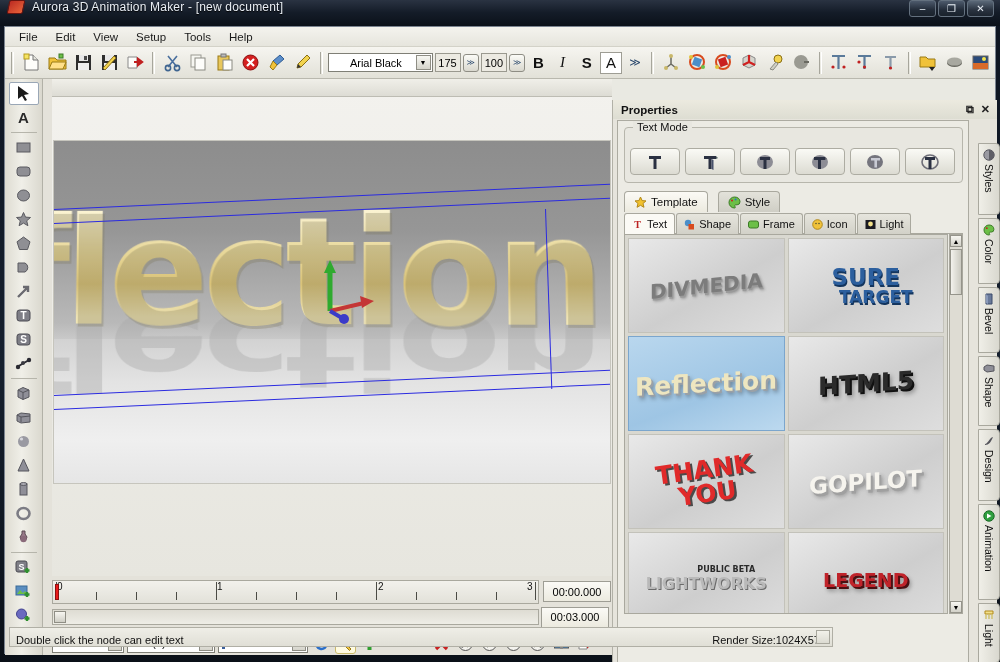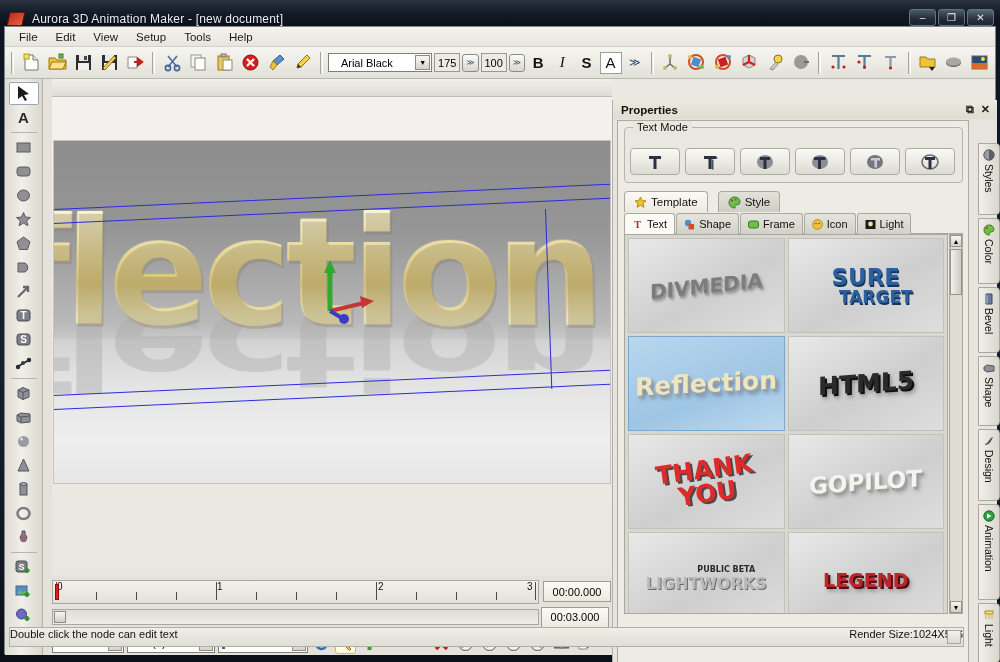--- a/index.html
+++ b/index.html
@@ -8,21 +8,21 @@
     font-family:"Liberation Sans", sans-serif; font-size:11px;
     background:#000;
   }
   #app { position:relative; width:1000px; height:662px;
          background:linear-gradient(180deg,#0d1420 0%,#16202e 55%,#0a1018 100%);
          padding:0; }
 
   
   .titlebar { position:absolute; left:0; top:0; width:1000px; height:26px;
     background:linear-gradient(180deg,#2a3342 0%,#141c28 48%,#0b1119 100%);
-    display:flex; align-items:flex-end; }
+    display:flex; align-items:flex-start; }
   .title-icon { width:16px; height:14px; margin-left:8px; position:relative;
     background:linear-gradient(135deg,#bb2b22,#e8633a); border-radius:2px;
     transform:skewX(-12deg); border:1px solid #6a1410; }
   .title-text { color:#e9eef5; font-size:12px; margin-left:8px;
     text-shadow:0 1px 1px #000; letter-spacing:.2px; }
   .win-btns { margin-left:auto; display:flex; gap:2px; margin-right:6px; }
   .wbtn { width:27px; height:17px;
     background:linear-gradient(180deg,#4d5a6c,#222b38 60%,#1a222c);
     border:1px solid #64717f; border-radius:3px;
     color:#e6ecf3; font-size:10px; display:flex; align-items:center;
@@ -45,21 +45,21 @@
     border-bottom:1px solid #b9b8ae; }
   .tb-sep { width:3px; height:22px; margin:0 3px;
     border-left:1px solid #a7a69c; border-right:1px solid #ffffff; }
   .tbtn { width:25px; height:25px; display:flex; align-items:center;
     justify-content:center; border:1px solid transparent; border-radius:3px; }
   .tbtn svg { display:block; }
 
   
   .fontsel { width:108px; height:19px; background:#fff;
     border:1px solid #7f7f76; display:flex; align-items:center;
-    font-size:11px; padding-left:12px; position:relative; color:#000; }
+    font-size:11px; padding-left:21px; position:relative; color:#000; }
   .fontsel .arrow { position:absolute; right:1px; top:1px; width:15px; height:15px;
     background:linear-gradient(180deg,#f7f7f2,#d5d4cb); border:1px solid #8e8d84;
     display:flex; align-items:center; justify-content:center; font-size:7px; }
   .numfield { height:19px; min-width:26px; padding:0 3px; background:#eceae2;
     border:1px solid #9a998f; display:flex; align-items:center;
     justify-content:center; font-size:11px; color:#000; }
   .spin { width:17px; height:18px; border:1px solid #8e8d84; border-radius:3px;
     background:linear-gradient(180deg,#fbfbf7,#d9d8cf);
     display:flex; align-items:center; justify-content:center;
     font-size:8px; color:#2c4a6e; }
@@ -194,23 +194,23 @@
   
   .righttabs { position:absolute; left:360px; top:22px; width:24px; height:548px;
     display:flex; flex-direction:column; gap:3px; }
   .vtab { width:22px; flex:0 0 auto; padding:5px 0;
     background:linear-gradient(90deg,#f0efe8,#d9d8cf); border:1px solid #a9a89e;
     border-radius:0 4px 4px 0; display:flex; flex-direction:column;
     align-items:center; gap:3px; }
   .vtab .vlabel { writing-mode:vertical-rl; font-size:10.5px; color:#111; }
 
   
-  .statusbar { position:absolute; left:4px; top:600px; width:955px; height:20px;
+  .statusbar { position:absolute; left:4px; top:600px; width:824px; height:20px;
     background:linear-gradient(180deg,#efeee7,#e0dfd6); border:1px solid #b0afa5;
-    display:flex; align-items:flex-start; padding:0 0; font-size:11px; color:#111; }
+    display:flex; align-items:flex-end; padding:0 6px; font-size:11px; color:#111; }
   .statusbar .right { margin-left:auto; }
   .grip { position:absolute; right:2px; top:2px; width:14px; height:14px;
     background:linear-gradient(180deg,#f2f1ea,#dcdbd2); border:1px solid #a8a79d; }
 </style>
 </head>
 <body>
 
 <div id="app">
 
   <div class="titlebar">

